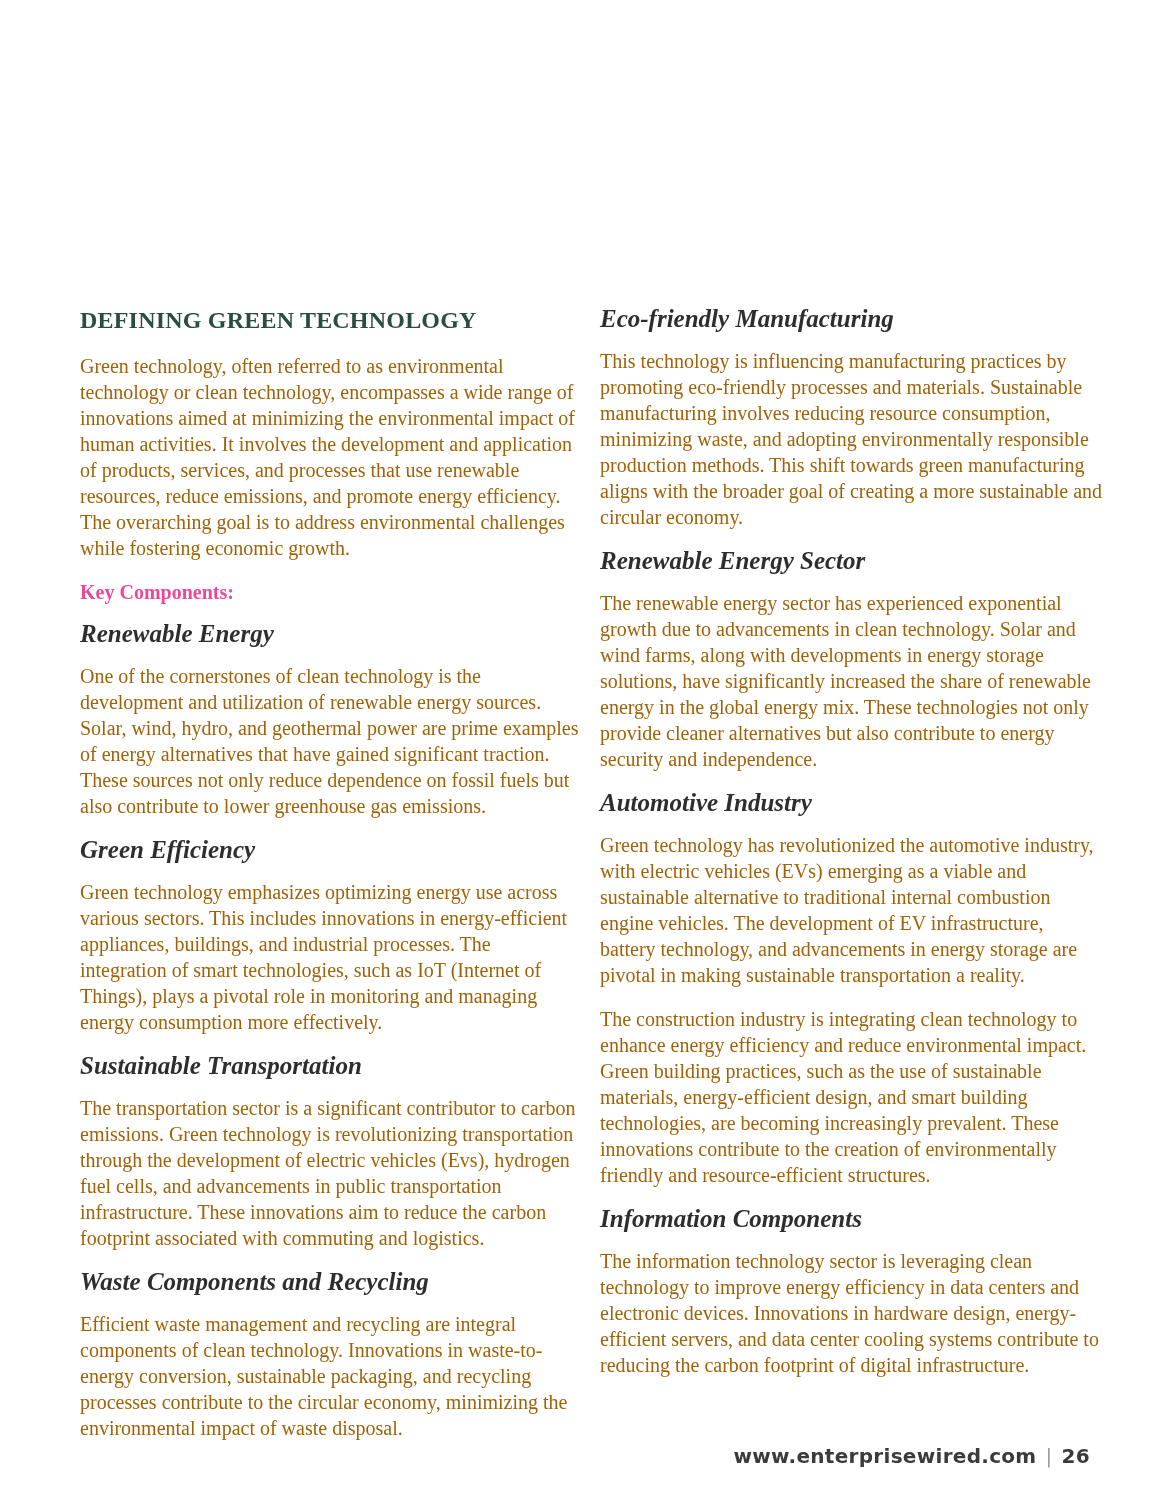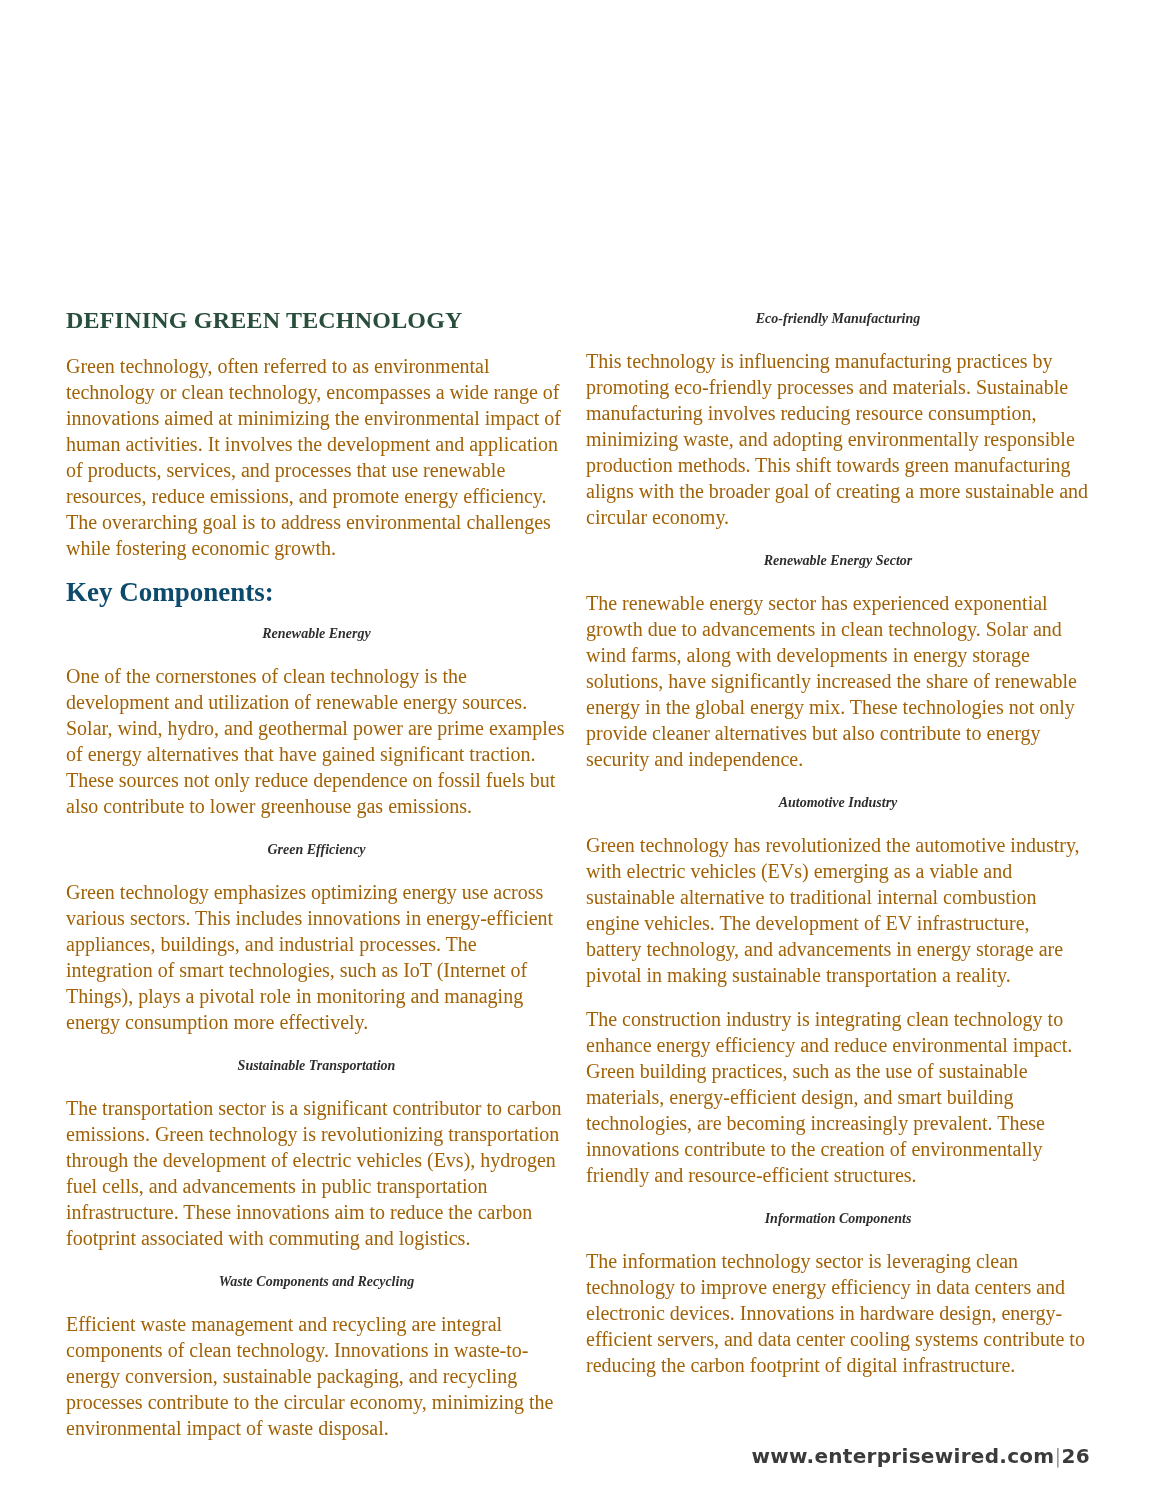--- a/index.html
+++ b/index.html
@@ -6,70 +6,70 @@
   body {
     width: 1152px; height: 1512px;
     background: #ffffff;
     font-family: "Liberation Serif", serif;
     position: relative;
     overflow: hidden;
   }
   .page { position: absolute; inset: 0; background: #ffffff; }
   .columns {
     position: absolute;
-    top: 306px; left: 66px;
+    top: 306px; left: 80px;
     width: 1024px;
     display: flex;
     gap: 19px;
   }
   .col { box-sizing: border-box; }
   .col-left  { width: 504px; }
   .col-right { width: 507px; }
   h1.section-heading {
     font-size: 24px;
     line-height: 29px;
     font-weight: bold;
     color: #2a4e3c;
     margin: 0 0 18px 0;
     letter-spacing: 0.2px;
   }
   h1.section-heading.mid { margin-top: 12px; }
   .subhead {
-    font-size: 14px;
+    font-size: 25px;
     line-height: 26px;
     font-weight: bold;
     font-style: italic;
     color: #2e2e2e;
     margin: 4px 0 16px 0;
-    text-align: center;
   }
   .label {
-    font-size: 27px;
+    font-size: 20px;
     line-height: 26px;
     font-weight: bold;
-    color: #0c4a6e;
+    color: #ec4899;
     margin: 4px 0 16px 0;
   }
   p.body-text {
     font-size: 20px;
     line-height: 26px;
     color: #a16207;
     margin: 0 0 18px 0;
   }
   .footer {
     position: absolute;
     top: 1444px;
     right: 62px;
     font-family: "DejaVu Sans", sans-serif;
     font-size: 20px;
     color: #3b3b3b;
     font-weight: 600;
     letter-spacing: 0.3px;
     display: flex;
     align-items: baseline;
+    gap: 9px;
   }
   .footer .sep { font-weight: 300; color: #555555; }
   .footer .page-num { font-weight: 700; }
 </style>
 </head>
 <body>
 
 <div class="page">
 
   <div class="columns">

